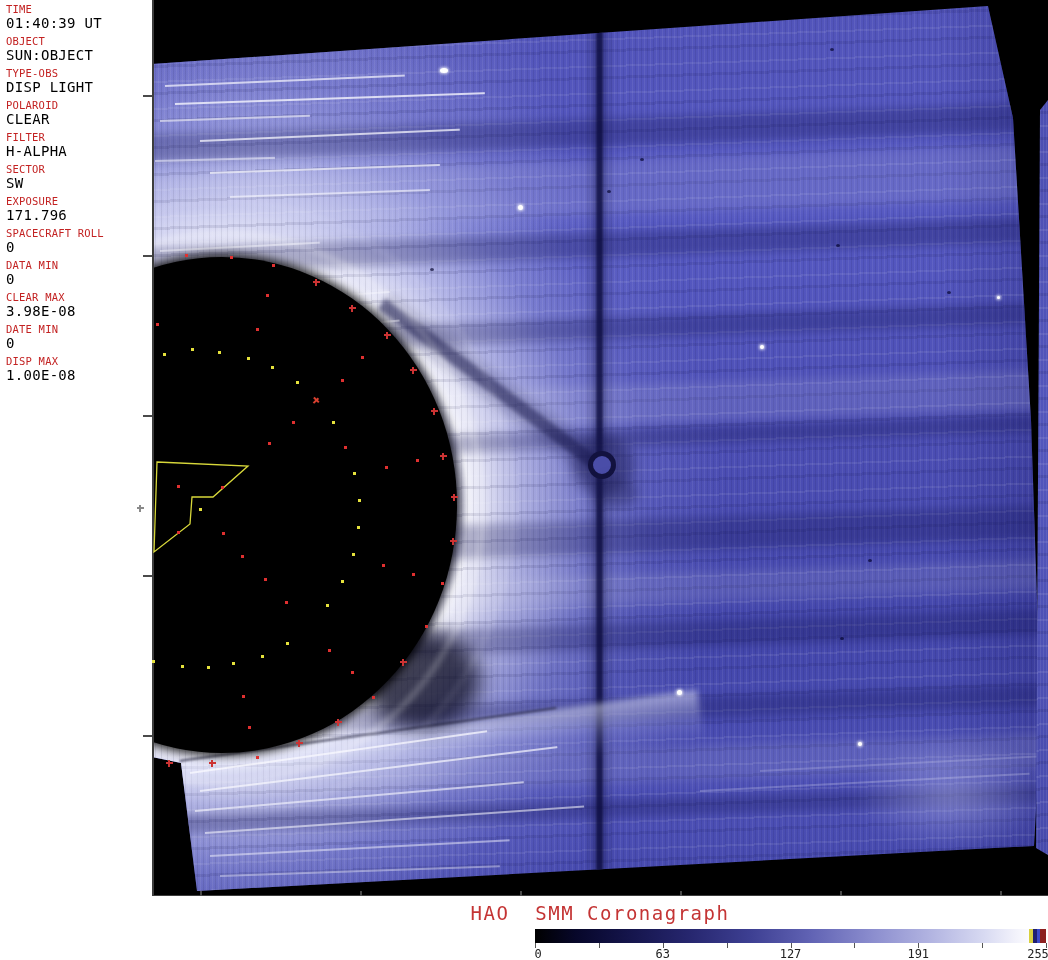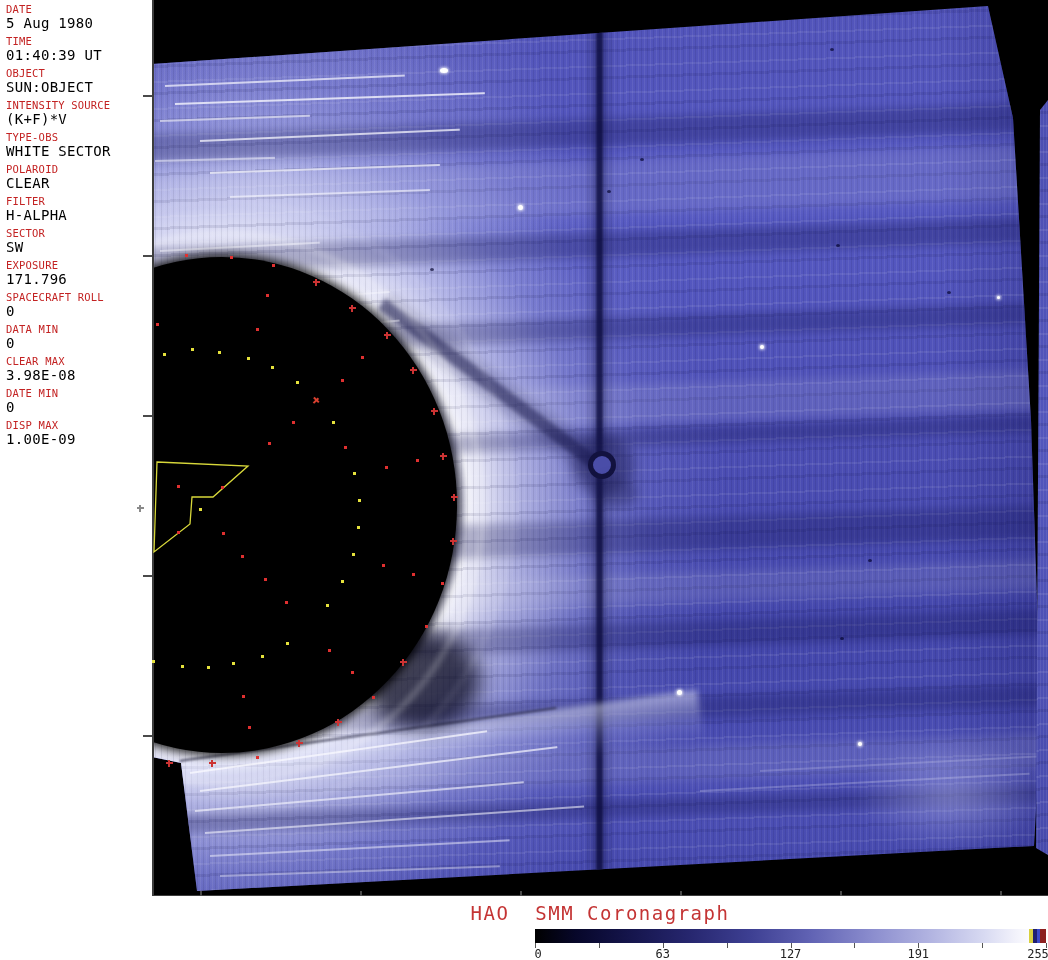--- a/index.html
+++ b/index.html
@@ -85,38 +85,30 @@
   .cb-lbl{position:absolute;top:51px;font-size:12px;color:#222;transform:translateX(-50%);}
   svg.poly{position:absolute;left:0;top:0;pointer-events:none;}
 </style>
 </head>
 <body>
 
 <div id="stage">
 
   <div id="sidebar">
       <div class="field">
-        <div class="lbl">DATE</div>
-        <div class="val">5 Aug 1980</div>
-      </div>
-      <div class="field">
         <div class="lbl">TIME</div>
         <div class="val">01:40:39 UT</div>
       </div>
       <div class="field">
         <div class="lbl">OBJECT</div>
         <div class="val">SUN:OBJECT</div>
       </div>
       <div class="field">
-        <div class="lbl">INTENSITY SOURCE</div>
-        <div class="val">(K+F)*V</div>
-      </div>
-      <div class="field">
         <div class="lbl">TYPE-OBS</div>
-        <div class="val">WHITE SECTOR</div>
+        <div class="val">DISP LIGHT</div>
       </div>
       <div class="field">
         <div class="lbl">POLAROID</div>
         <div class="val">CLEAR</div>
       </div>
       <div class="field">
         <div class="lbl">FILTER</div>
         <div class="val">H-ALPHA</div>
       </div>
       <div class="field">
@@ -138,21 +130,21 @@
       <div class="field">
         <div class="lbl">CLEAR MAX</div>
         <div class="val">3.98E-08</div>
       </div>
       <div class="field">
         <div class="lbl">DATE MIN</div>
         <div class="val">0</div>
       </div>
       <div class="field">
         <div class="lbl">DISP MAX</div>
-        <div class="val">1.00E-09</div>
+        <div class="val">1.00E-08</div>
       </div>
     </div>
 
   <div id="canvas">
     <div id="frame">
       <div class="band dark" style="top:118px;height:28px"></div>
       <div class="band dark" style="top:232px;height:26px"></div>
       <div class="band dark" style="top:318px;height:22px"></div>
       <div class="band dark" style="top:430px;height:18px"></div>
       <div class="band dark" style="top:520px;height:34px"></div>

